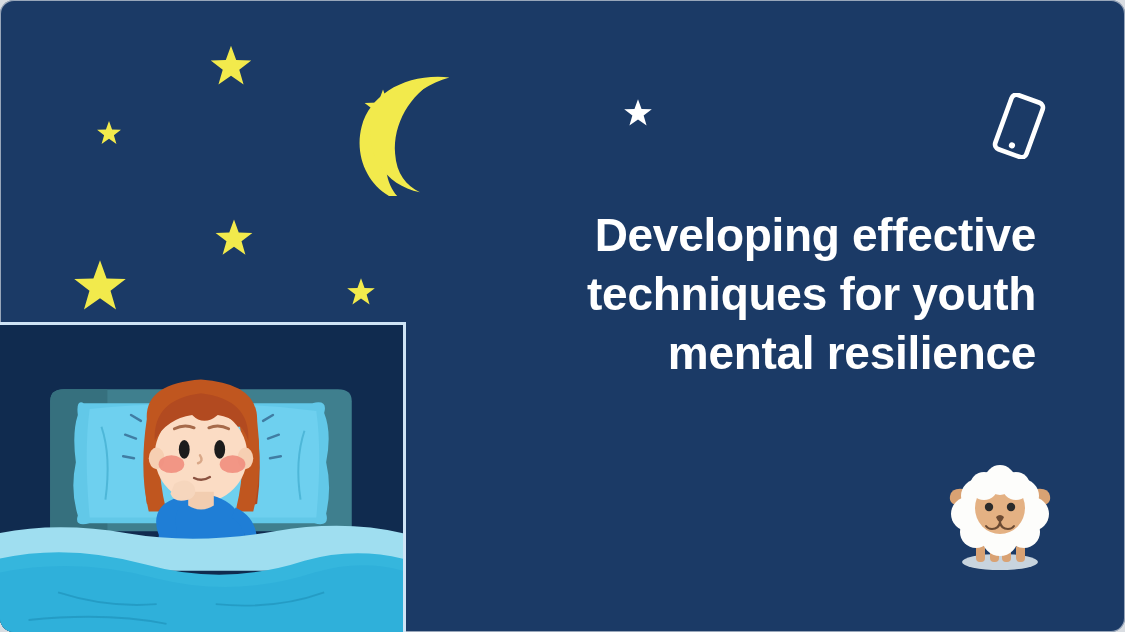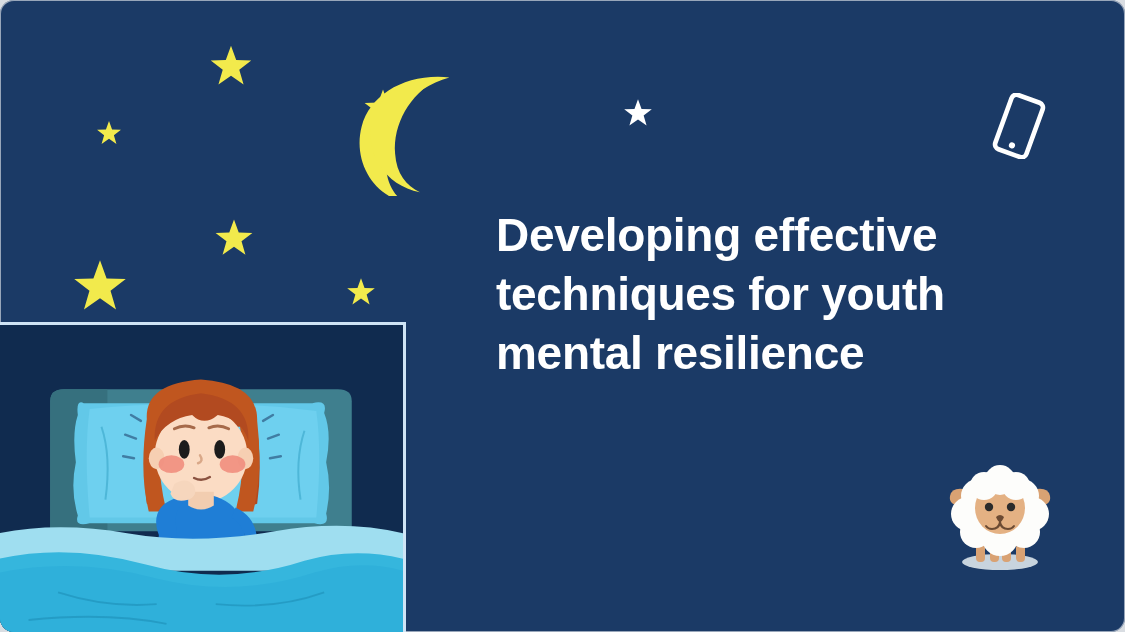--- a/index.html
+++ b/index.html
@@ -8,20 +8,21 @@
     background:#d9dde2;
     font-family:"Liberation Sans", sans-serif;
   }
   .slide{
     position:relative;
     width:1125px; height:632px;
     background:#1b3a66;
     border-radius:14px;
     overflow:hidden;
     box-shadow:0 0 0 1px rgba(255,255,255,.55) inset;
+    text-align:right;
   }
 
   
   .star{ position:absolute; display:block; }
   .phone-icon{ position:absolute; }
   .moon-icon{ position:absolute; }
 
   
   .title{
     position:absolute;

